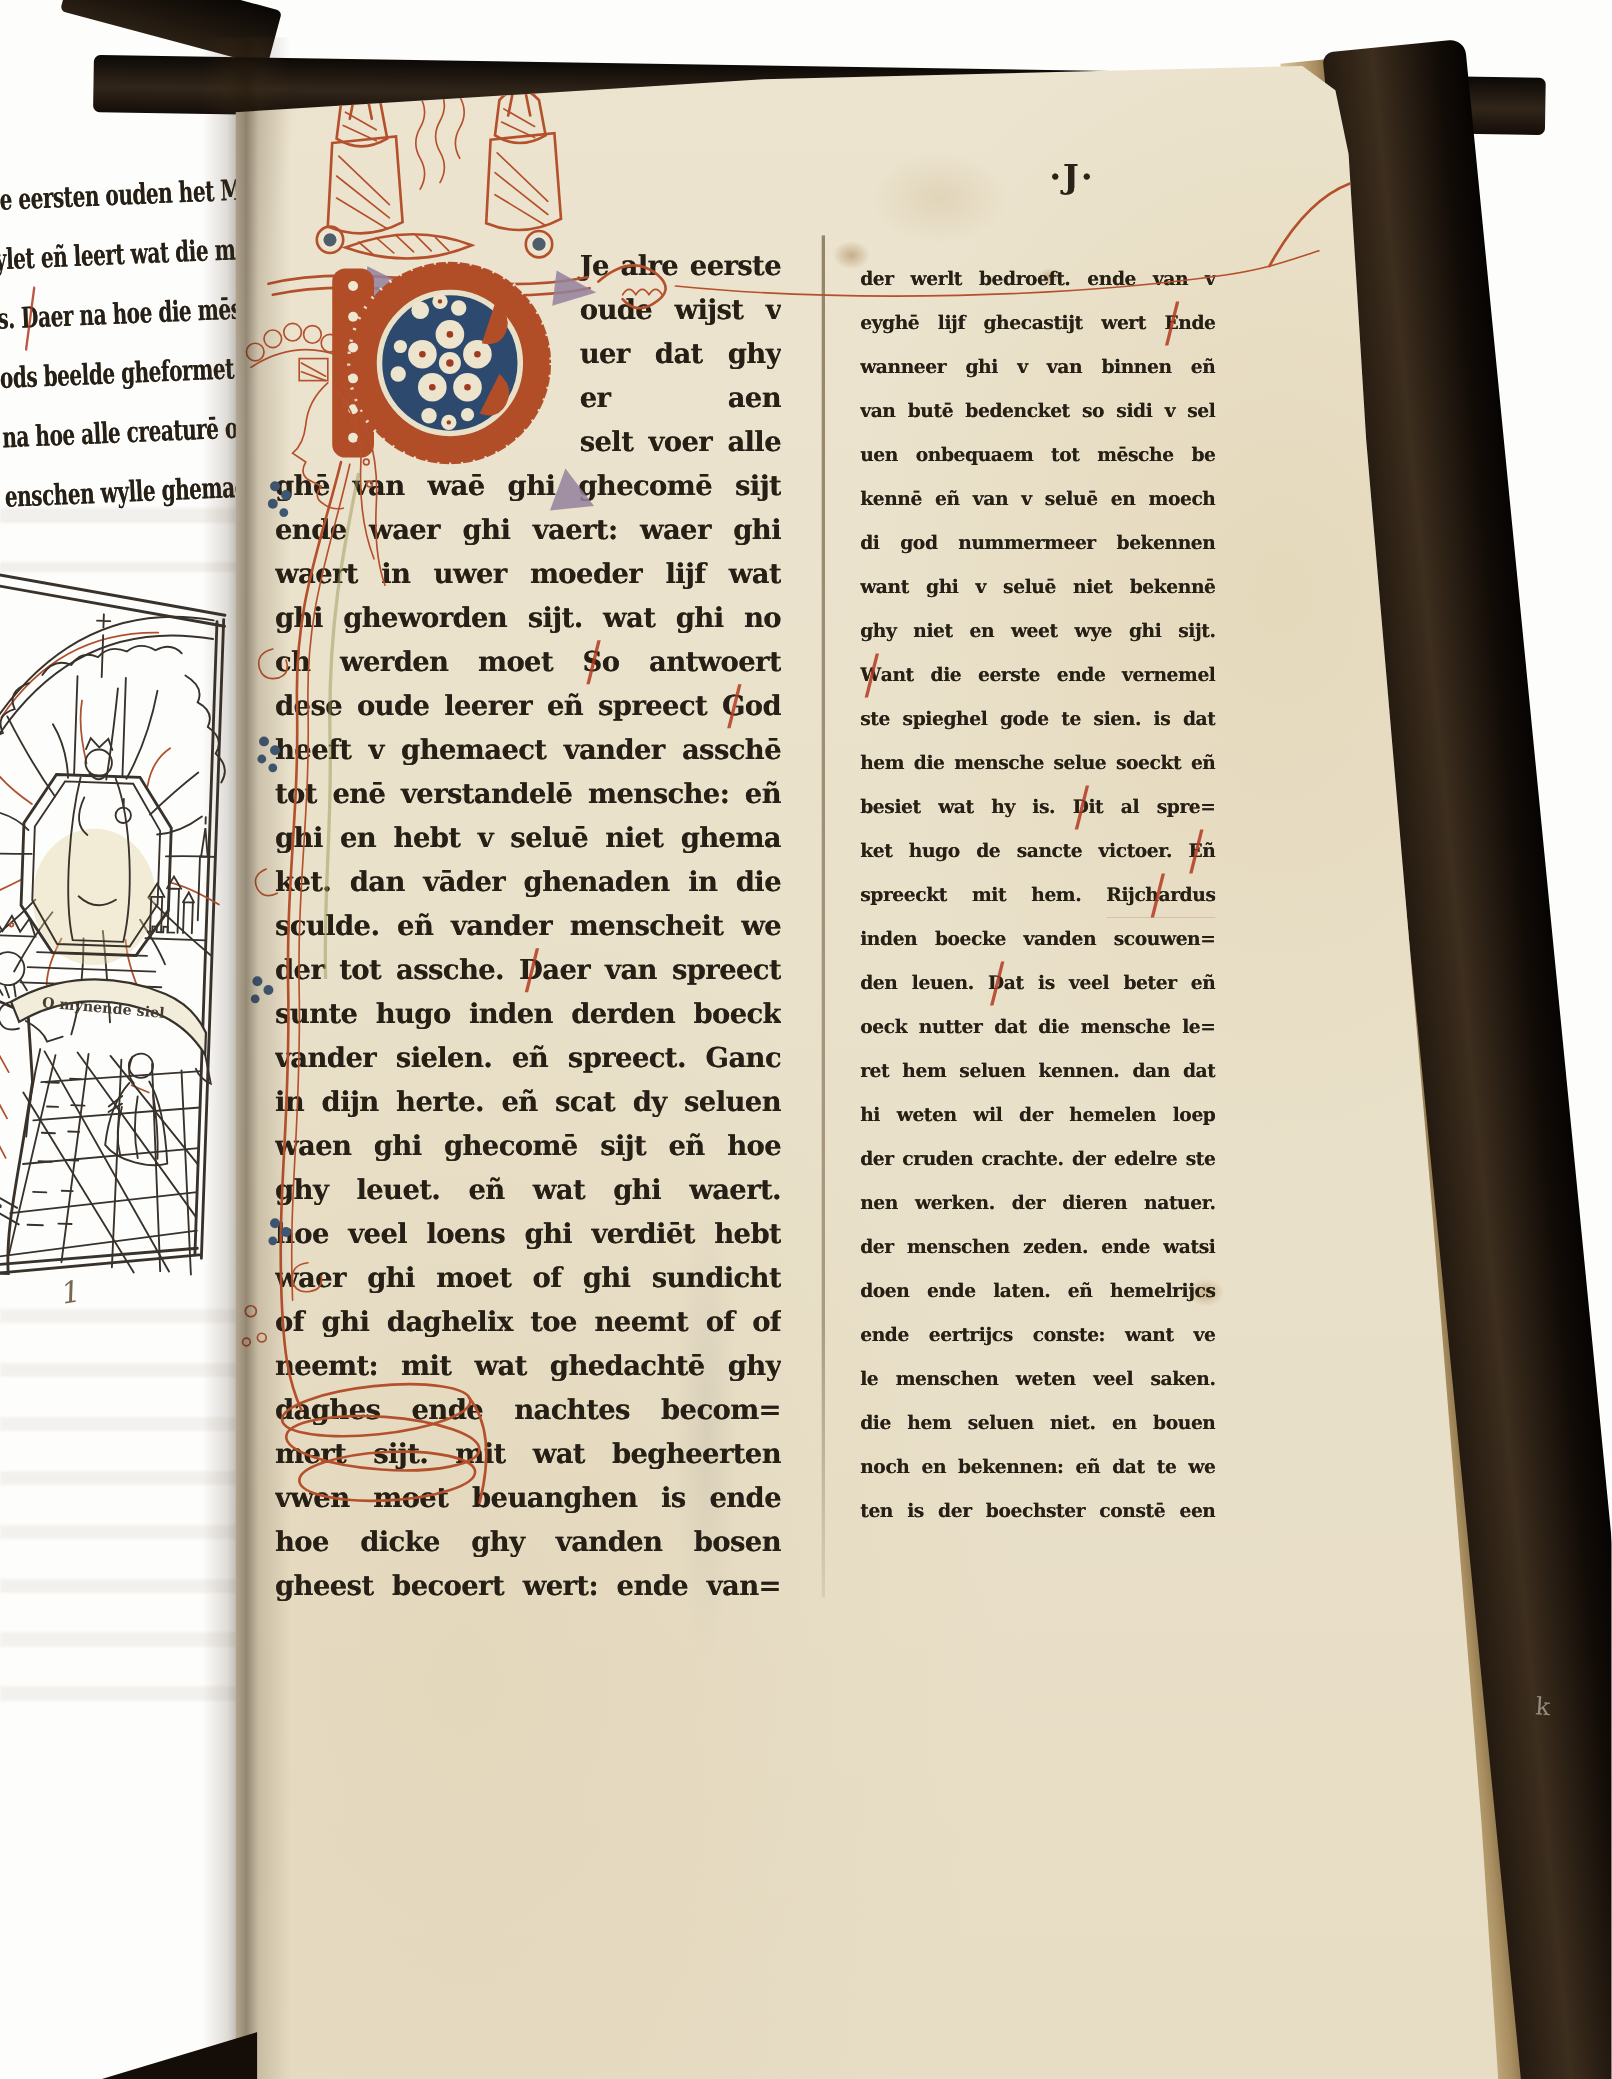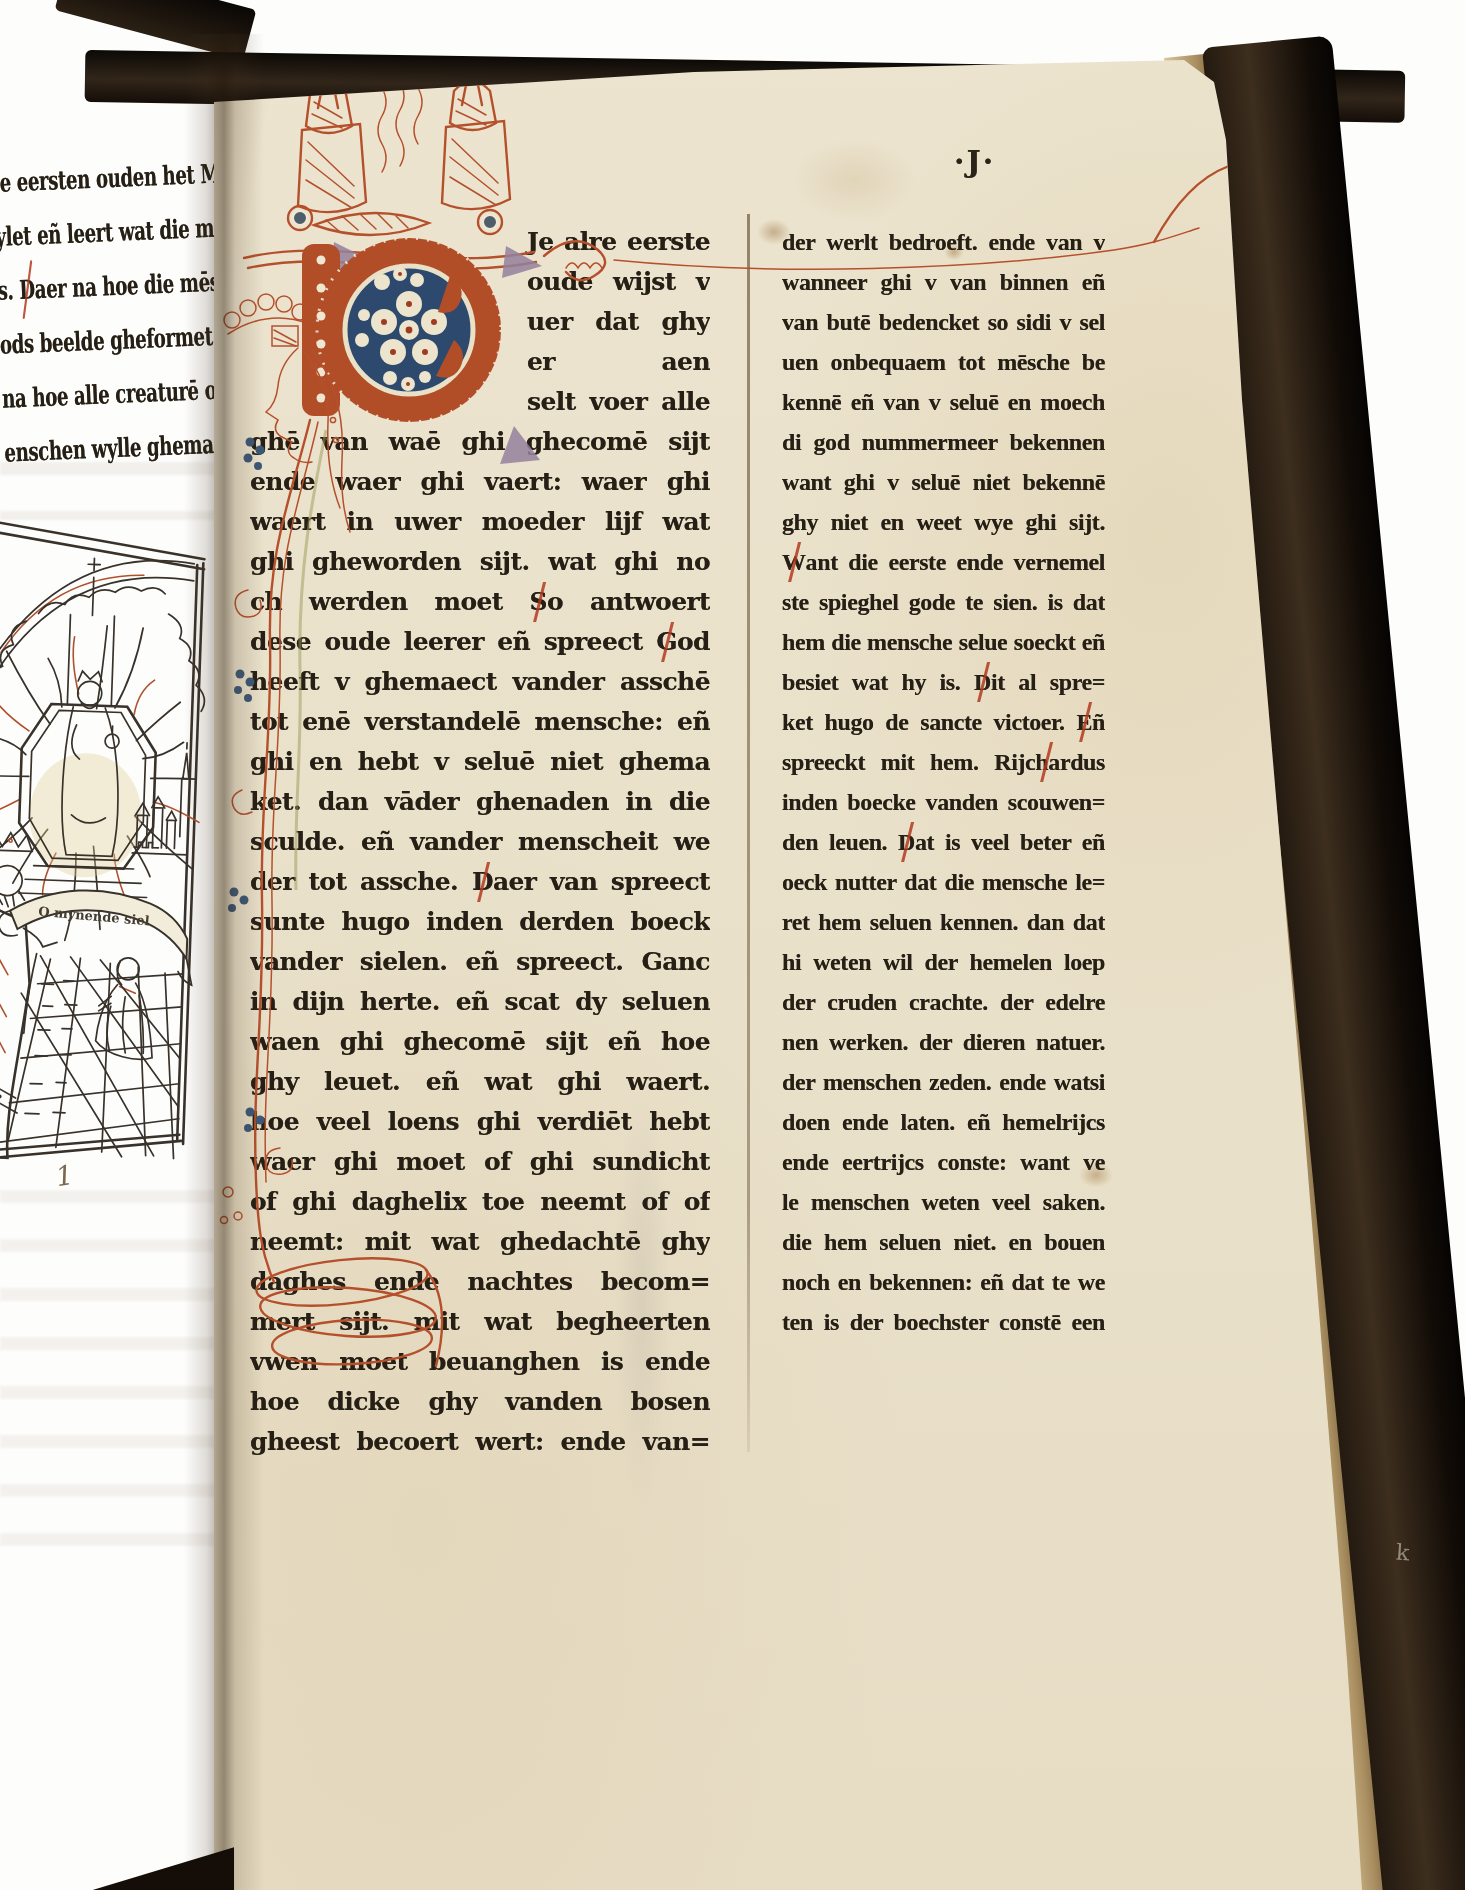--- a/index.html
+++ b/index.html
@@ -43,21 +43,21 @@
       linear-gradient(180deg, rgba(60,42,22,.18), rgba(60,42,22,0) 14px),
       linear-gradient(#ece4cf,#e7ddc5);}
   .gutter-shadow{position:absolute;left:184px;top:34px;width:80px;height:1856px;z-index:5;pointer-events:none;
     background:linear-gradient(90deg, rgba(70,50,28,0), rgba(70,50,28,.16) 28%, rgba(42,28,13,.44) 50%, rgba(70,50,28,.18) 64%, rgba(70,50,28,0));}
 
   
   .gothic{color:#261f15;font-weight:bold;letter-spacing:-0.6px;
     text-shadow:0 0 .5px rgba(42,32,20,.65);}
   .col{position:absolute;}
   #col1{left:36px;top:222px;width:460px;font-size:25px;}
-  #col2{left:568px;top:222px;width:323px;font-size:24px;letter-spacing:-0.4px;font-family:Liberation Serif, serif;}
+  #col2{left:568px;top:234px;width:323px;font-size:17px;letter-spacing:-0.4px;}
   .tline{height:40px;line-height:40px;overflow:hidden;text-align:justify;text-align-last:justify;}
   .tline.indent{padding-left:277px;}
   #leftfrag{left:-8px;top:156px;width:330px;font-size:26px;
     transform:rotate(-2.4deg) scaleX(.70);transform-origin:left top;}
   #leftfrag .tline{height:54px;line-height:54px;text-align:left;text-align-last:auto;white-space:nowrap;overflow:visible;}
   .rub{position:relative;display:inline-block;}
   .rub::after{content:'';position:absolute;left:46%;top:-6%;width:3px;height:112%;
     background:rgba(178,58,32,.85);transform:rotate(14deg);border-radius:2px;}
   .rub-u{border-bottom:3px solid rgba(178,58,32,.75);}
   .pagenum{position:absolute;left:740px;top:144px;font-size:30px;font-weight:bold;color:#2a2318;letter-spacing:2px;}
@@ -378,20 +378,21 @@
         <div class="tline">of ghi daghelix toe neemt of of</div>
         <div class="tline">neemt: mit wat ghedachtē ghy</div>
         <div class="tline">daghes ende nachtes becom=</div>
         <div class="tline">mert sijt. mit wat begheerten</div>
         <div class="tline">vwen moet beuanghen is ende</div>
         <div class="tline">hoe dicke ghy vanden bosen</div>
         <div class="tline">gheest becoert wert: ende van=</div>
       </div>
     <div class="col gothic" id="col2">
         <div class="tline">der werlt bedroeft. ende van v</div>
+        <div class="tline">eyghē lijf ghecastijt wert <span class="rub">E</span>nde</div>
         <div class="tline">wanneer ghi v van binnen eñ</div>
         <div class="tline">van butē bedencket so sidi v sel</div>
         <div class="tline">uen onbequaem tot mēsche be</div>
         <div class="tline">kennē eñ van v seluē en moech</div>
         <div class="tline">di god nummermeer bekennen</div>
         <div class="tline">want ghi v seluē niet bekennē</div>
         <div class="tline">ghy niet en weet wye ghi sijt.</div>
         <div class="tline"><span class="rub">W</span>ant die eerste ende vernemel</div>
         <div class="tline">ste spieghel gode te sien. is dat</div>
         <div class="tline">hem die mensche selue soeckt eñ</div>

